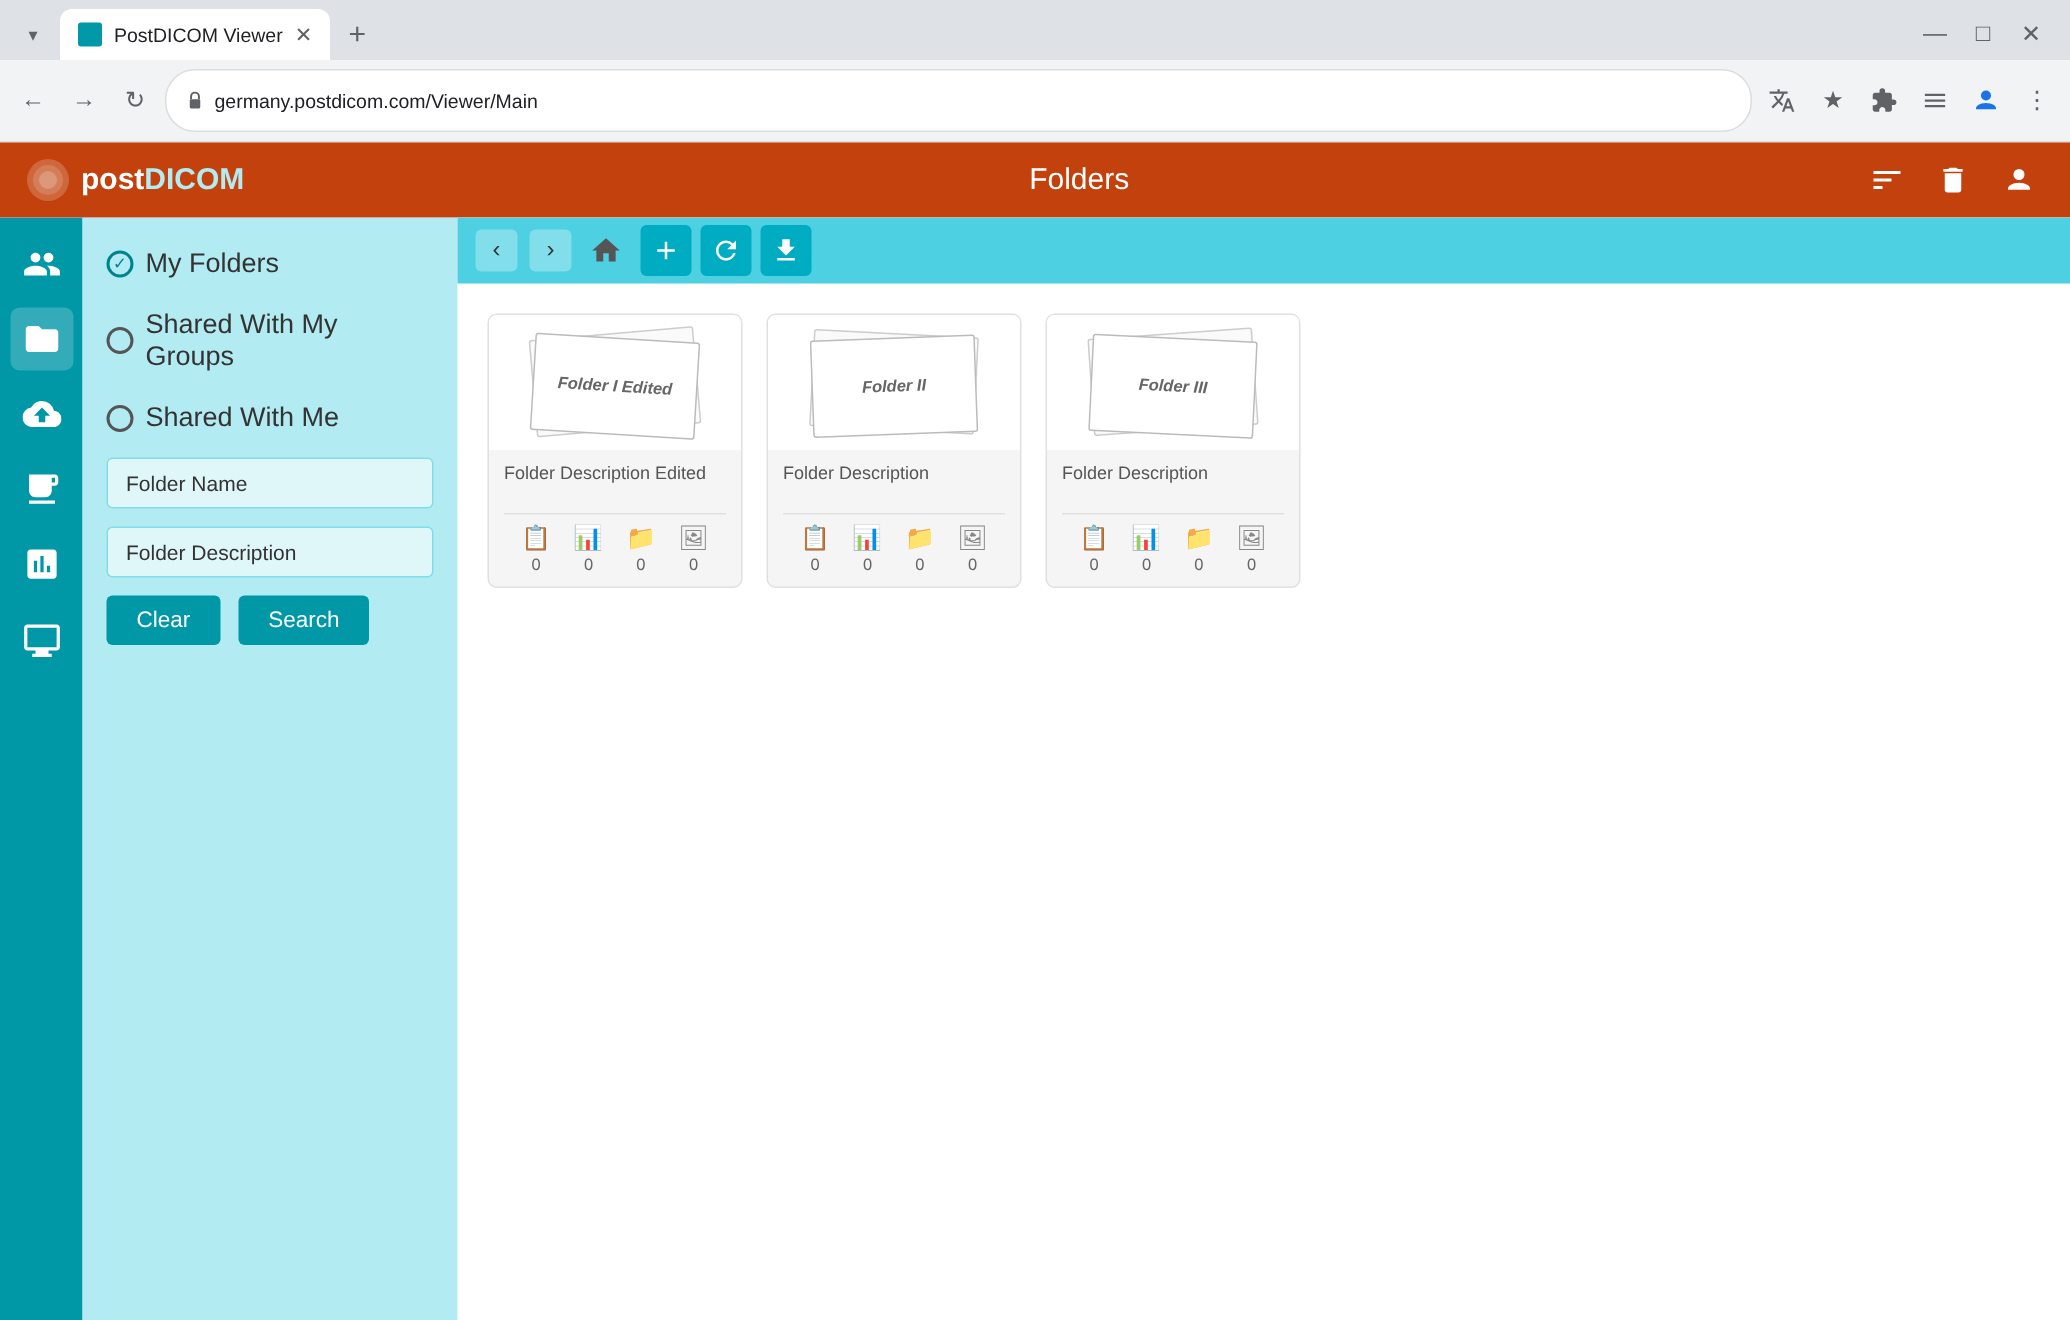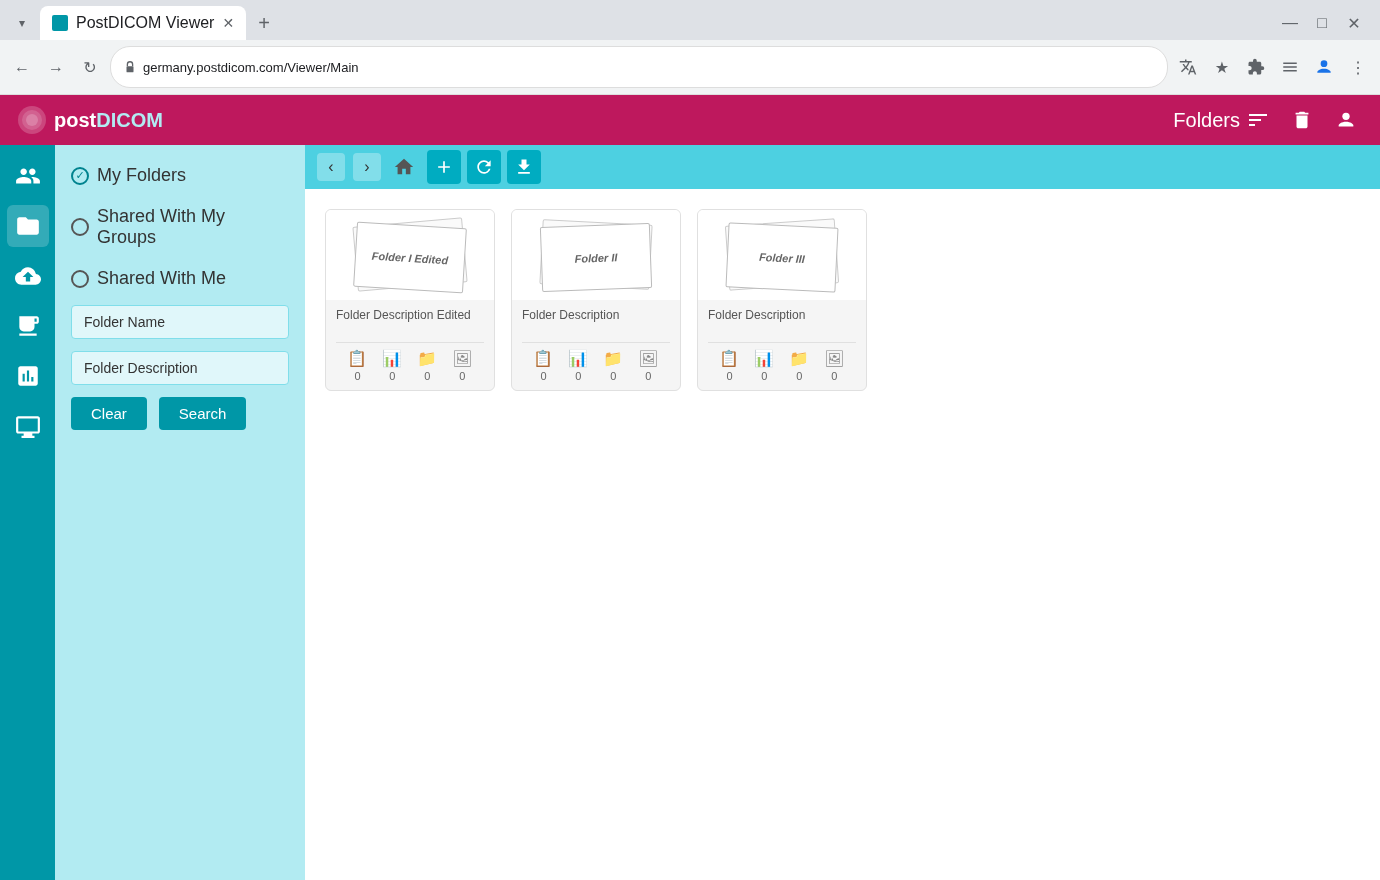--- a/index.html
+++ b/index.html
@@ -4,34 +4,34 @@
   <style>
     * { box-sizing: border-box; margin: 0; padding: 0; }
     body { font-family: Arial, sans-serif; background: #e8e8e8; width: 1380px; height: 880px; overflow: hidden; }
 
     
     .browser-chrome { background: #dee1e6; width: 100%; }
     .browser-tab-bar { display: flex; align-items: center; padding: 6px 8px 0; gap: 4px; background: #dee1e6; }
     .browser-tab-back { width: 28px; height: 28px; display: flex; align-items: center; justify-content: center; cursor: pointer; color: #5f6368; font-size: 12px; }
     .browser-tab { display: flex; align-items: center; background: #fff; border-radius: 8px 8px 0 0; padding: 6px 12px; gap: 8px; min-width: 180px; height: 34px; }
     .browser-tab-icon { width: 16px; height: 16px; background: #0097a7; border-radius: 2px; }
-    .browser-tab-title { font-size: 16px; color: #202124; flex: 1; }
+    .browser-tab-title { font-size: 13px; color: #202124; flex: 1; }
     .browser-tab-close { color: #5f6368; font-size: 14px; cursor: pointer; }
     .browser-tab-new { width: 28px; height: 28px; display: flex; align-items: center; justify-content: center; color: #5f6368; font-size: 20px; cursor: pointer; }
 
     .browser-toolbar { background: #f1f3f4; display: flex; align-items: center; padding: 6px 8px; gap: 6px; border-bottom: 1px solid #ddd; }
     .browser-nav-btn { width: 28px; height: 28px; display: flex; align-items: center; justify-content: center; cursor: pointer; color: #5f6368; font-size: 16px; border-radius: 50%; }
     .browser-address-bar { flex: 1; display: flex; align-items: center; background: #fff; border: 1px solid #ddd; border-radius: 20px; padding: 4px 12px; gap: 6px; height: 42px; }
     .browser-address-bar input { border: none; outline: none; flex: 1; font-size: 13px; color: #202124; background: transparent; }
     .browser-action-btn { width: 28px; height: 28px; display: flex; align-items: center; justify-content: center; cursor: pointer; color: #5f6368; font-size: 16px; border-radius: 50%; }
 
     
     .app-container { display: flex; flex-direction: column; height: calc(880px - 72px); }
     .app-header { background: #00acc1; display: flex; align-items: center; padding: 0 16px; height: 50px; }
-    .app-title { color: #fff; font-size: 20px; font-weight: 500; flex: 1; text-align: right; margin-left: 36px; }
+    .app-title { color: #fff; font-size: 20px; font-weight: 500; flex: 1; text-align: center; margin-left: 36px; }
     .app-header-actions { display: flex; gap: 8px; }
     .app-header-btn { width: 36px; height: 36px; display: flex; align-items: center; justify-content: center; color: #fff; cursor: pointer; font-size: 18px; }
 
     .app-body { display: flex; flex: 1; overflow: hidden; }
 
     
     .sidebar-icons { width: 55px; background: #0097a7; display: flex; flex-direction: column; align-items: center; padding: 10px 0; gap: 8px; }
     .sidebar-icon-btn { width: 42px; height: 42px; display: flex; align-items: center; justify-content: center; color: #fff; cursor: pointer; border-radius: 6px; font-size: 20px; }
     .sidebar-icon-btn.active { background: rgba(255,255,255,0.2); }
 
@@ -124,21 +124,21 @@
           <circle cx="12" cy="8" r="4"></circle>
           <path d="M12 14c-5 0-8 2.5-8 4v1h16v-1c0-1.5-3-4-8-4z"></path>
         </svg>
     </div>
     <div class="browser-action-btn">⋮</div>
   </div>
 </div>
 
 <div class="app-container">
 
-  <div class="app-header" style="background:#be185d;">
+  <div class="app-header" style="background:#c2410c;">
     <div class="postdicom-logo">
       <svg width="32" height="32" viewBox="0 0 32 32" style="margin-right:6px;">
         <circle cx="16" cy="16" r="14" fill="rgba(255,255,255,0.2)"></circle>
         <circle cx="16" cy="16" r="10" fill="rgba(255,255,255,0.15)"></circle>
         <circle cx="16" cy="16" r="6" fill="rgba(255,255,255,0.2)"></circle>
       </svg>
       <span class="logo-text"><span style="color:#fff">post</span><span style="color:#b2ebf2">DICOM</span></span>
     </div>
     <div class="app-title">Folders</div>
     <div class="app-header-actions">

